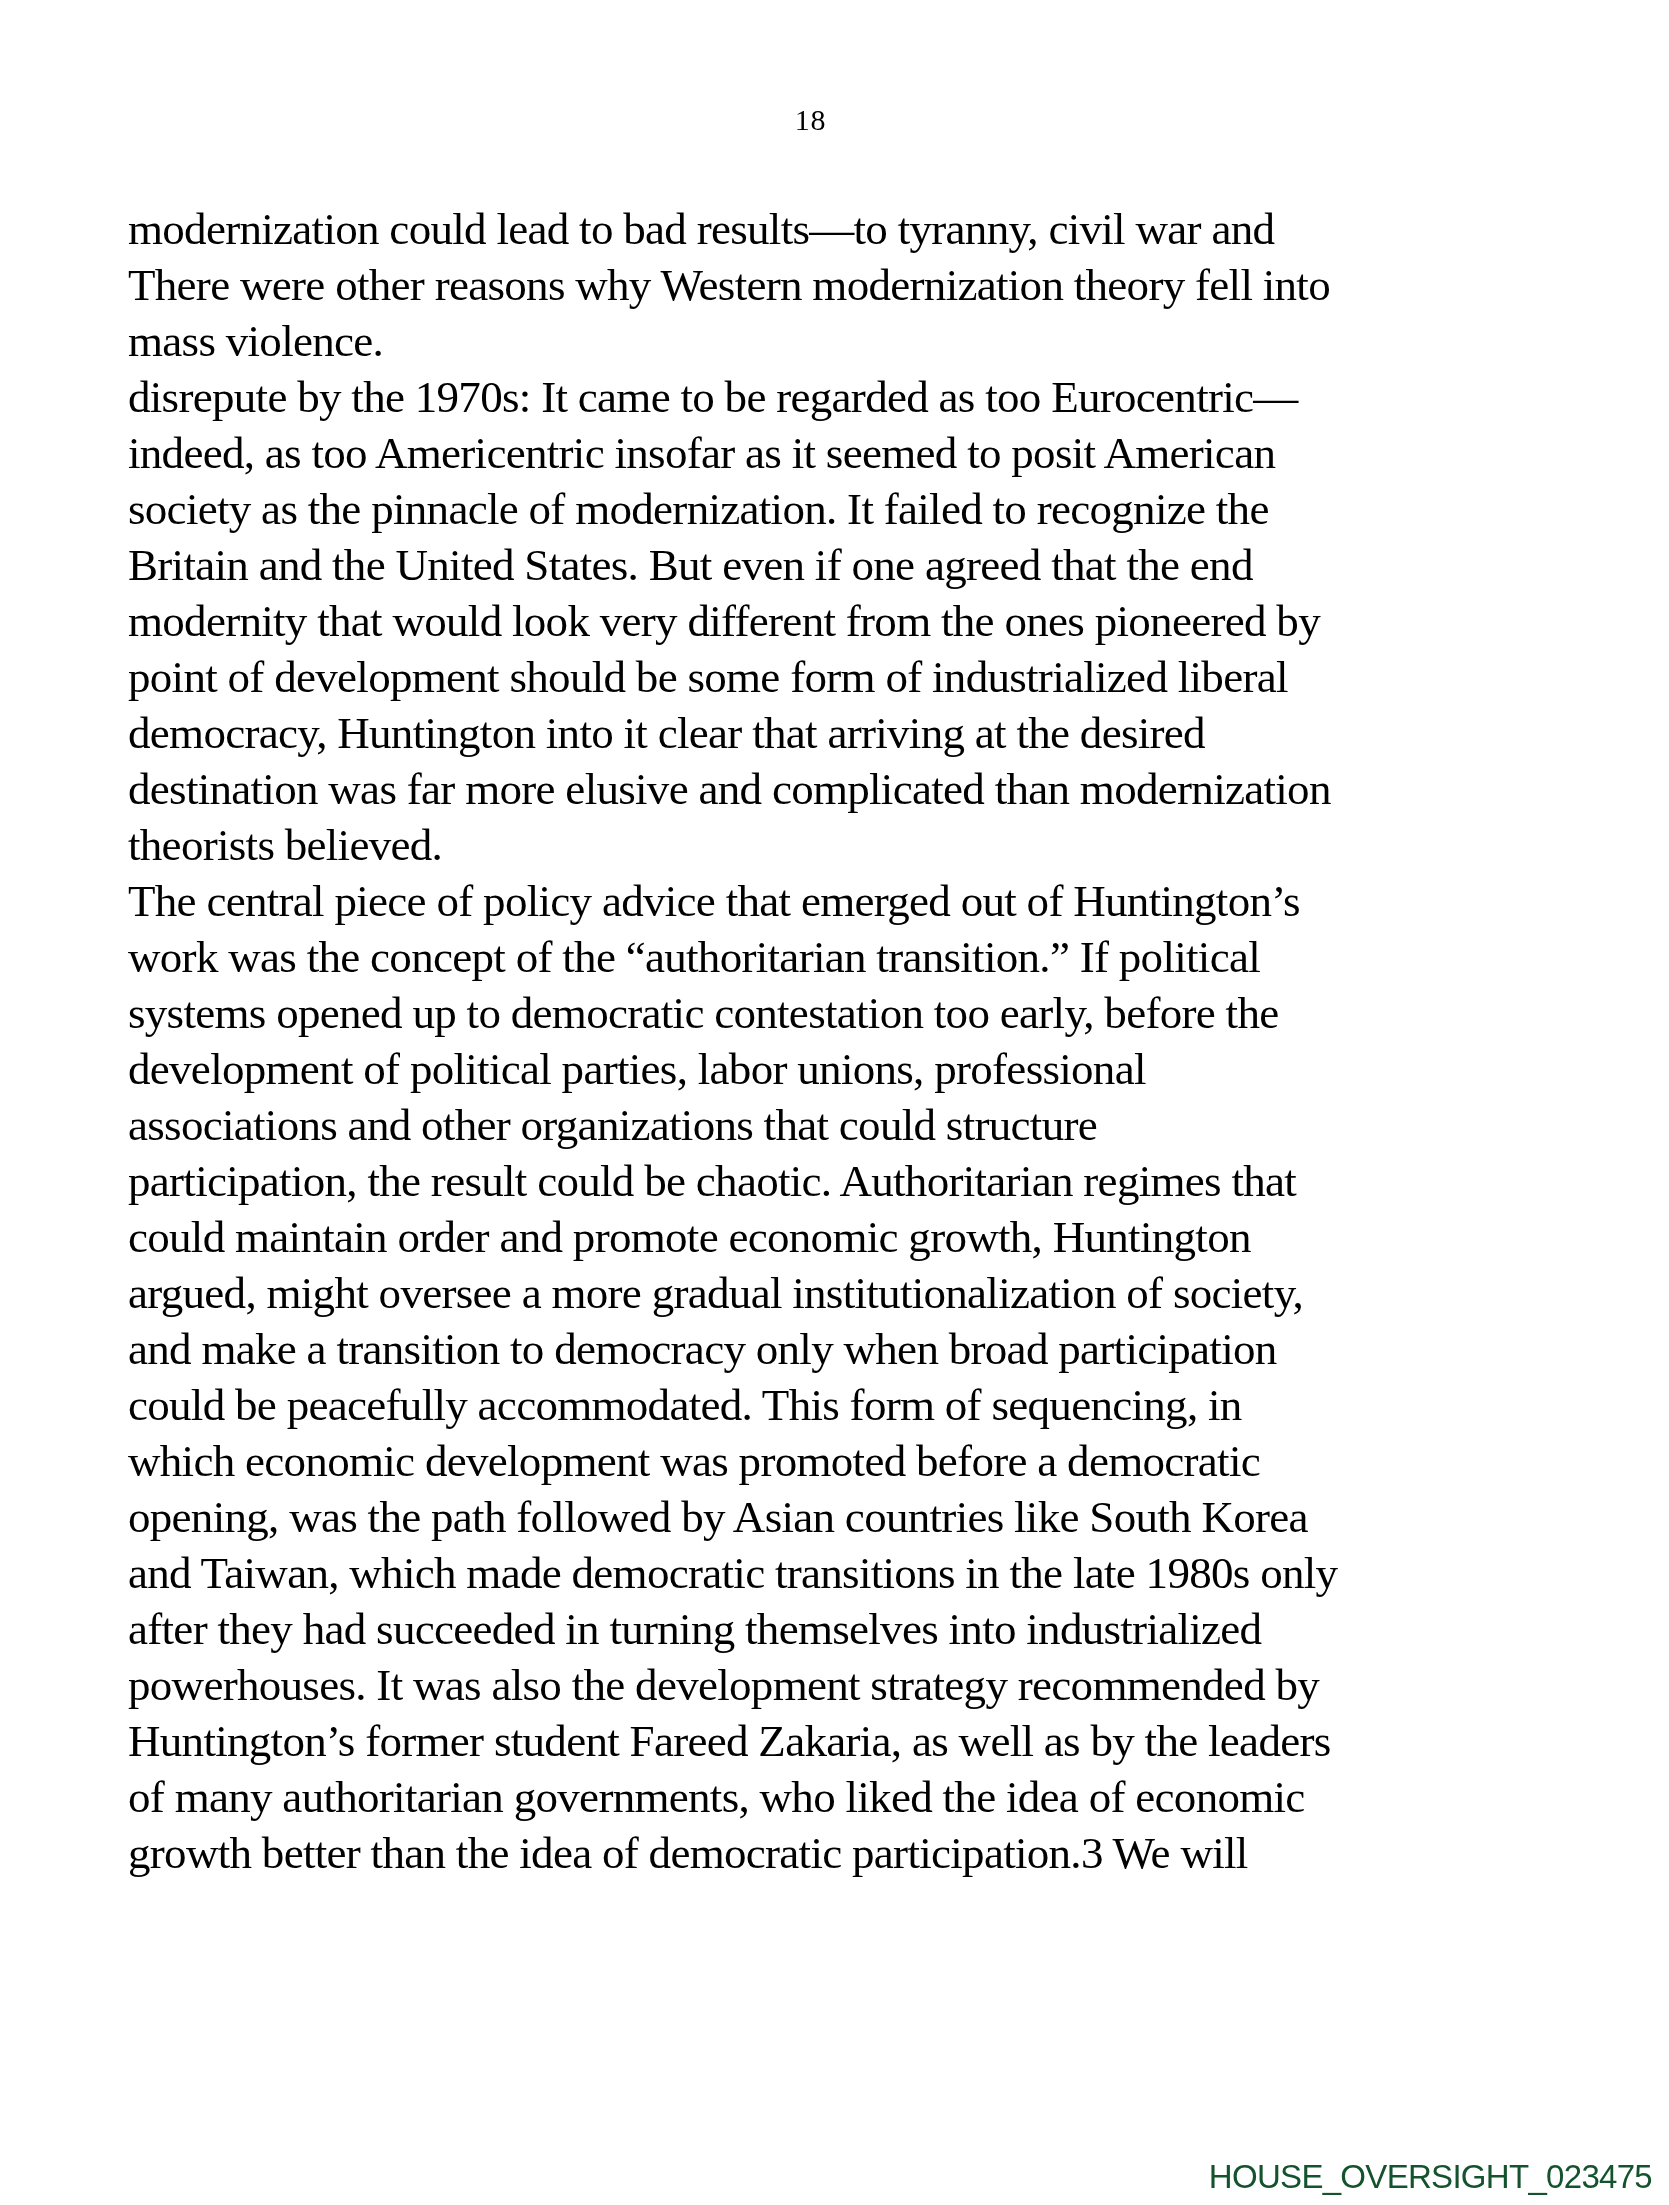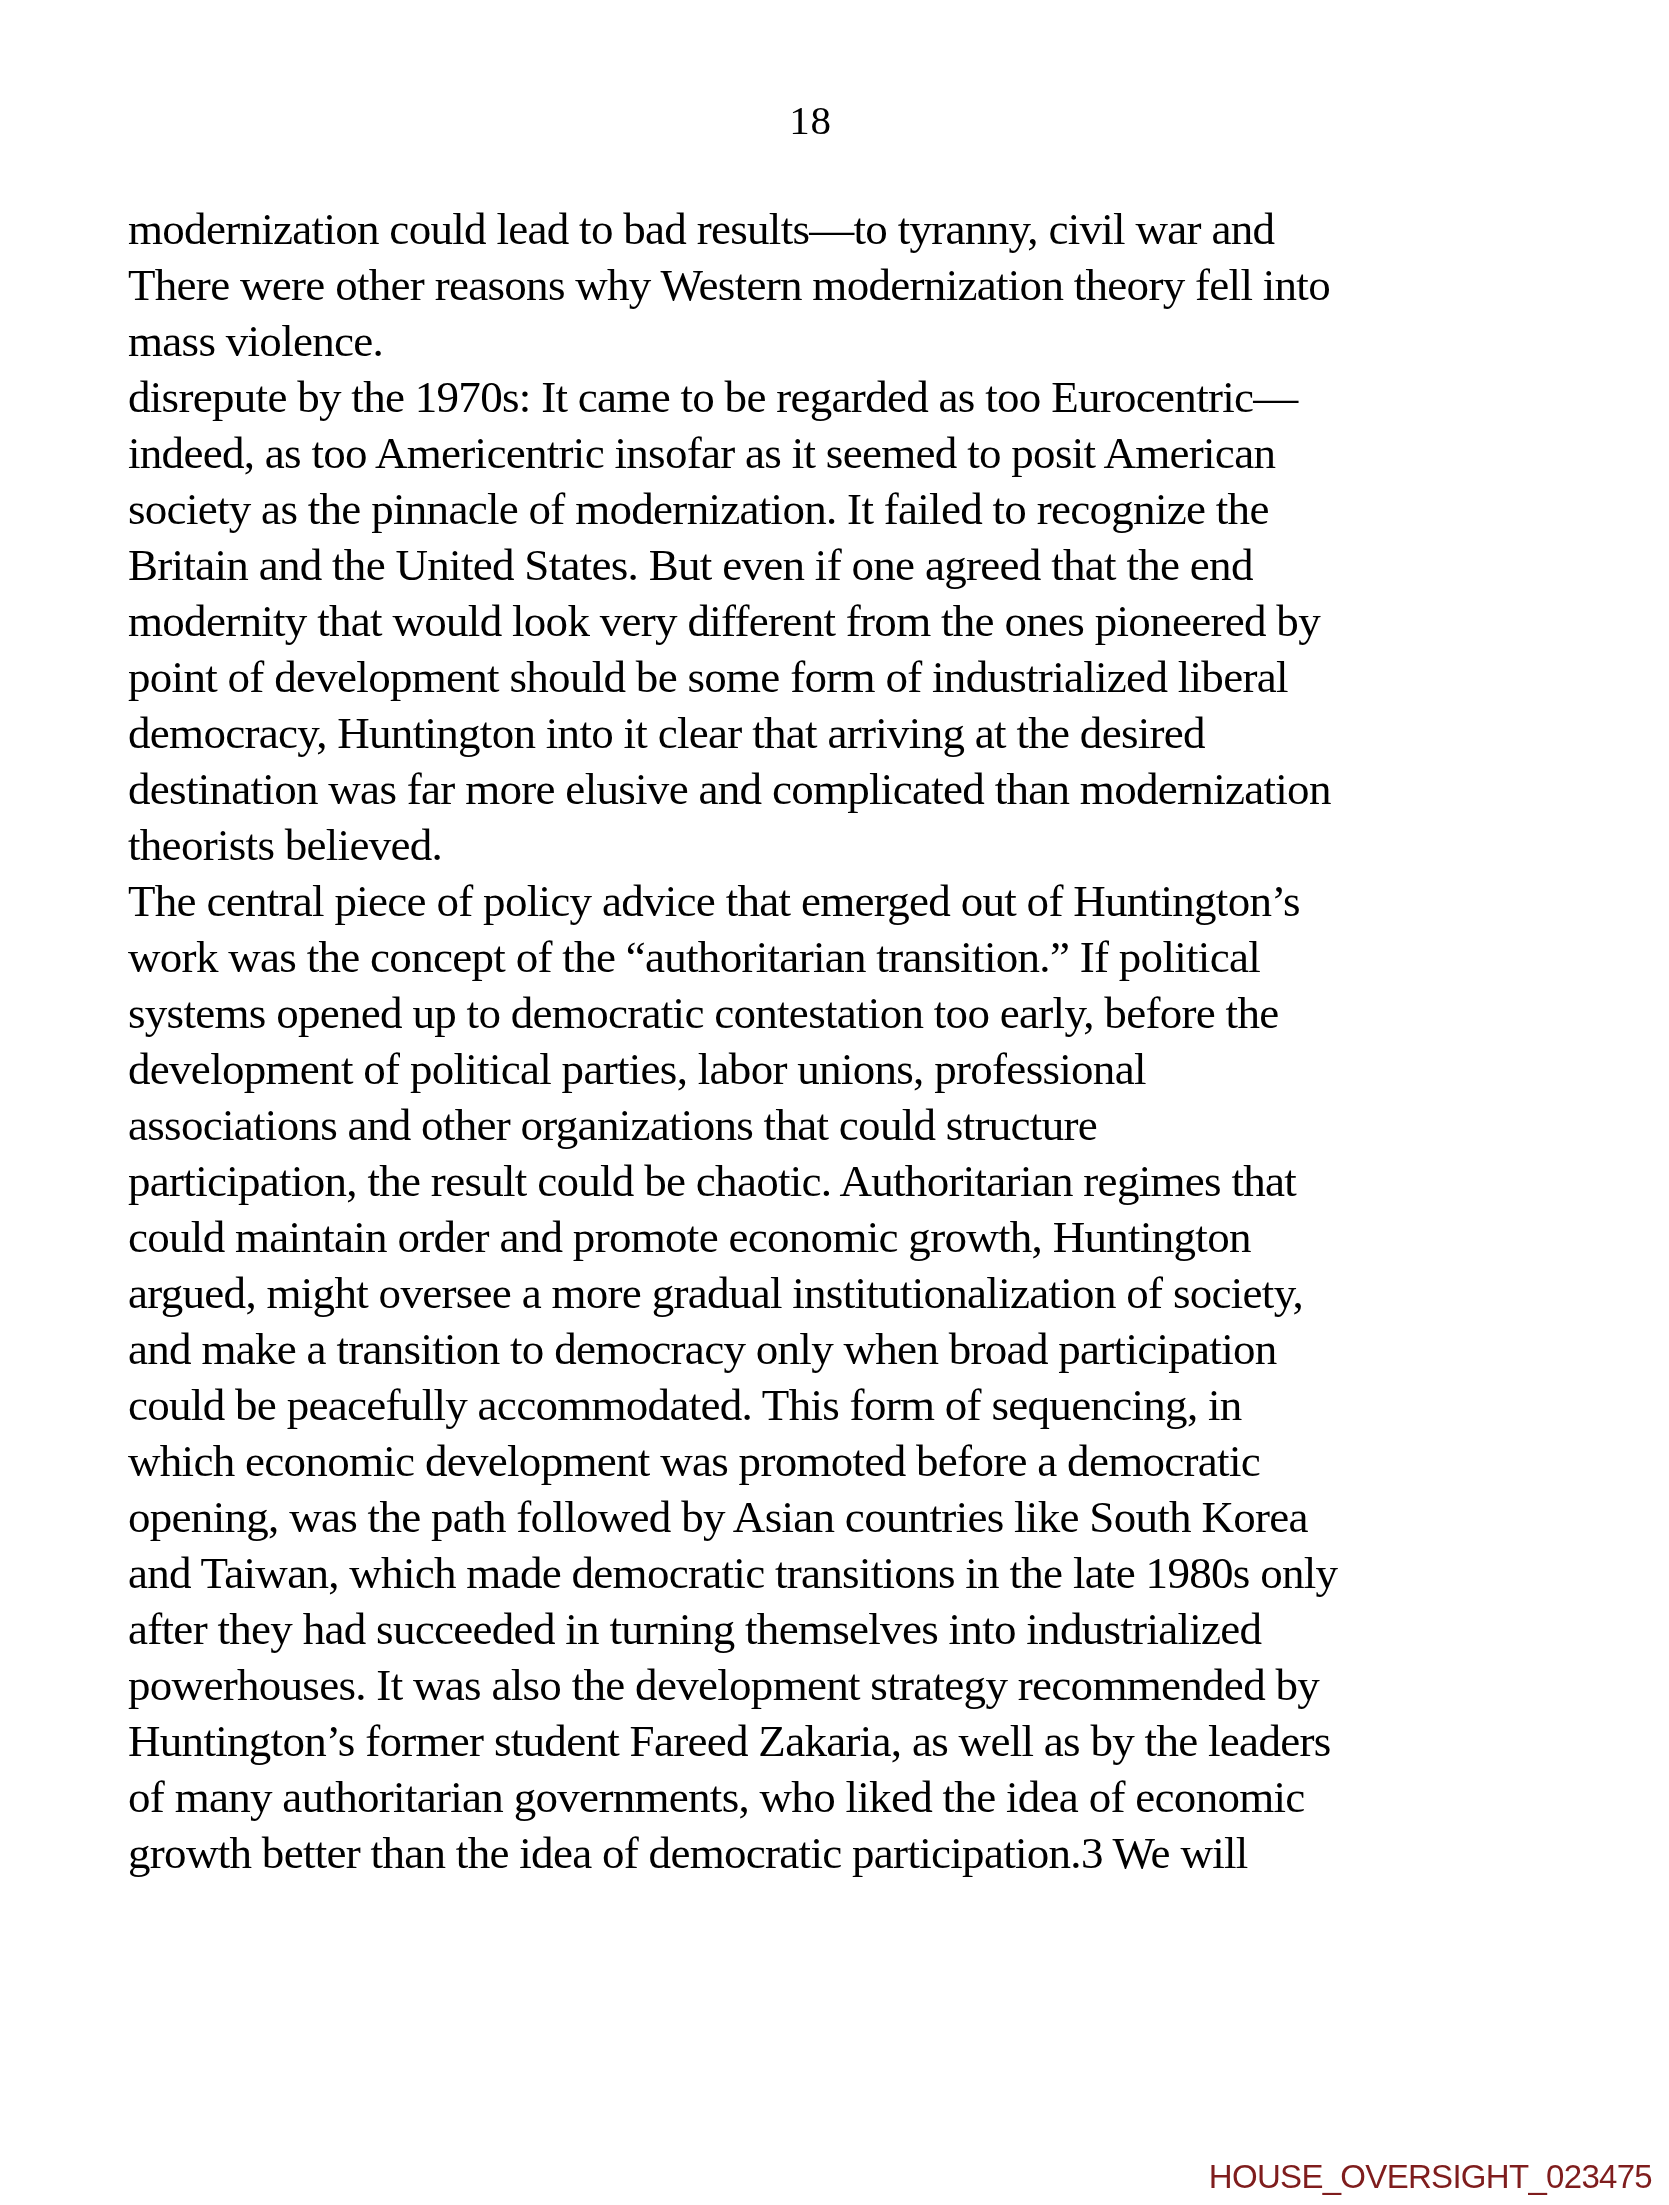--- a/index.html
+++ b/index.html
@@ -16,21 +16,21 @@
     color: #000000;
     font-family: "Liberation Serif", serif;
     overflow: hidden;
   }
   .page-number {
     position: absolute;
     top: 97px;
     left: 0;
     right: 48px; 
     text-align: center;
-    font-size: 41px;
+    font-size: 30px;
     line-height: 46px;
     letter-spacing: 0.7px;
   }
   .doc-body {
     position: absolute;
     left: 128px;
     top: 201px;
     width: 1447px;
     font-size: 45px;
     line-height: 56px;
@@ -40,21 +40,21 @@
     white-space: pre;
   }
   .bates-stamp {
     position: absolute;
     top: 2160px;
     right: 17px;
     font-family: "Liberation Sans", sans-serif;
     font-size: 33px;
     line-height: 33px;
     letter-spacing: -0.7px;
-    color: #7f1d1d;
+    color: #14532d;
   }
 </style>
 </head>
 <body>
 
 <div class="page">
 
   <div class="page-number">18</div>
 
   <div class="doc-body">

